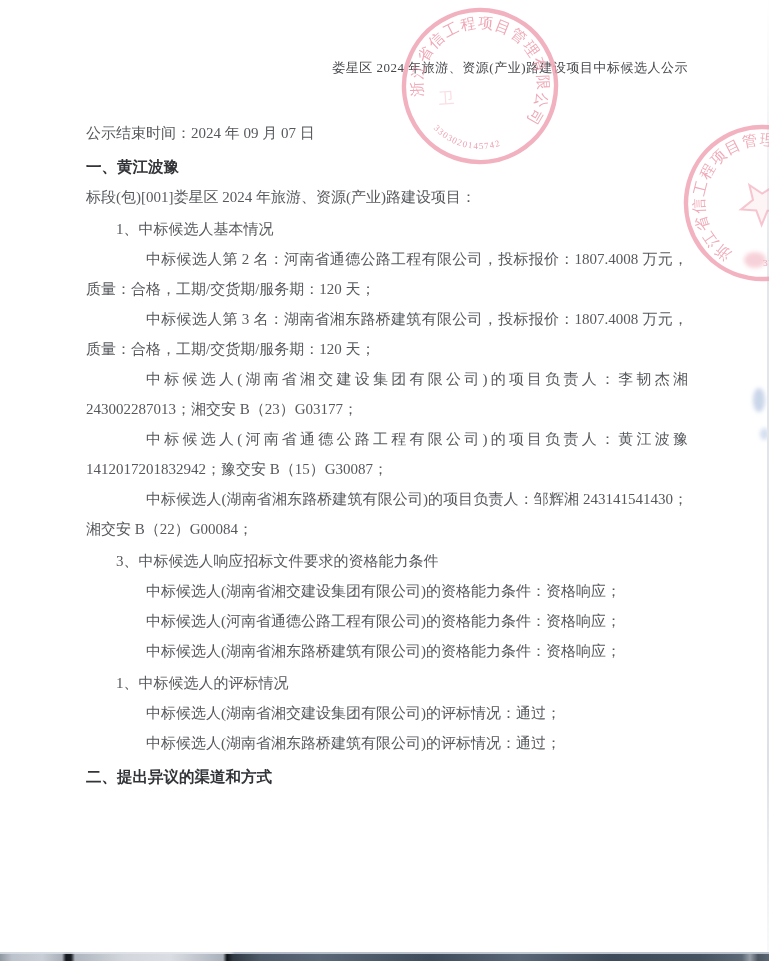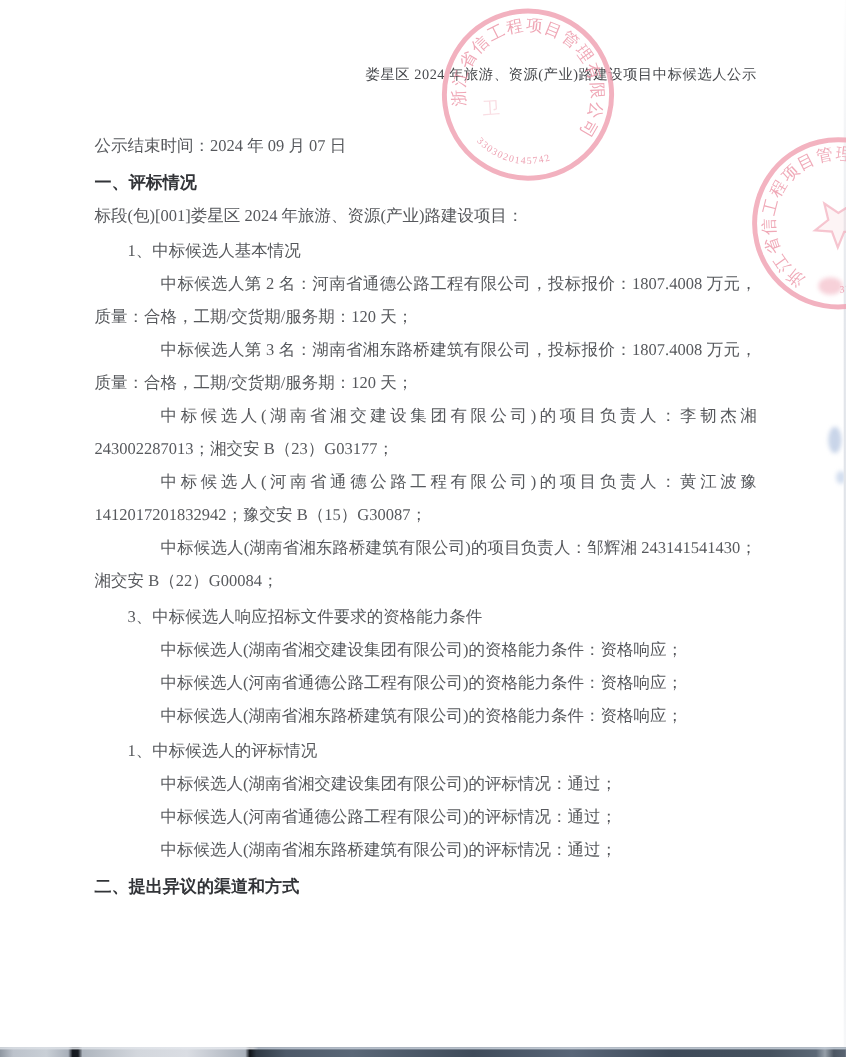--- a/index.html
+++ b/index.html
@@ -86,39 +86,38 @@
 </head>
 <body>
 
 <div class="page">
 
   <div class="content">
     <h1 class="title">娄星区 2024 年旅游、资源(产业)路建设项目中标候选人公示</h1>
 
     <p class="meta">公示结束时间：2024 年 09 月 07 日</p>
 
-    <h2 class="sec">一、评标情况</h2>
+    <h2 class="sec">一、黄江波豫</h2>
     <p class="plain">标段(包)[001]娄星区 2024 年旅游、资源(产业)路建设项目：</p>
 
     <p class="sub">1、中标候选人基本情况</p>
     <p class="indent">中标候选人第 2 名：河南省通德公路工程有限公司，投标报价：1807.4008 万元，质量：合格，工期/交货期/服务期：120 天；</p>
     <p class="indent">中标候选人第 3 名：湖南省湘东路桥建筑有限公司，投标报价：1807.4008 万元，质量：合格，工期/交货期/服务期：120 天；</p>
 
     <p class="indent">中标候选人(湖南省湘交建设集团有限公司)的项目负责人：李韧杰湘 243002287013；湘交安 B（23）G03177；</p>
     <p class="indent">中标候选人(河南省通德公路工程有限公司)的项目负责人：黄江波豫 1412017201832942；豫交安 B（15）G30087；</p>
     <p class="indent">中标候选人(湖南省湘东路桥建筑有限公司)的项目负责人：邹辉湘 243141541430；湘交安 B（22）G00084；</p>
 
     <p class="sub">3、中标候选人响应招标文件要求的资格能力条件</p>
     <p class="indent">中标候选人(湖南省湘交建设集团有限公司)的资格能力条件：资格响应；</p>
     <p class="indent">中标候选人(河南省通德公路工程有限公司)的资格能力条件：资格响应；</p>
     <p class="indent">中标候选人(湖南省湘东路桥建筑有限公司)的资格能力条件：资格响应；</p>
 
     <p class="sub">1、中标候选人的评标情况</p>
     <p class="indent">中标候选人(湖南省湘交建设集团有限公司)的评标情况：通过；</p>
-    <p class="indent">中标候选人(河南省通德公路工程有限公司)的评标情况：通过；</p>
     <p class="indent">中标候选人(湖南省湘东路桥建筑有限公司)的评标情况：通过；</p>
 
     <h2 class="sec">二、提出异议的渠道和方式</h2>
   </div>
 
   <svg class="stamp stamp1" width="164" height="172" viewBox="0 0 164 172">
     <g transform="rotate(14 82 86)" opacity="0.82">
       <circle class="stamp-ring" cx="82" cy="86" r="76"></circle>
       <path id="s1name" d="M 29.5 110.5 A 58 58 0 1 1 134.5 110.5" fill="none"></path>
       <text class="stamp-name"><textPath href="#s1name" startOffset="50%" text-anchor="middle">浙江省信工程项目管理有限公司</textPath></text>

